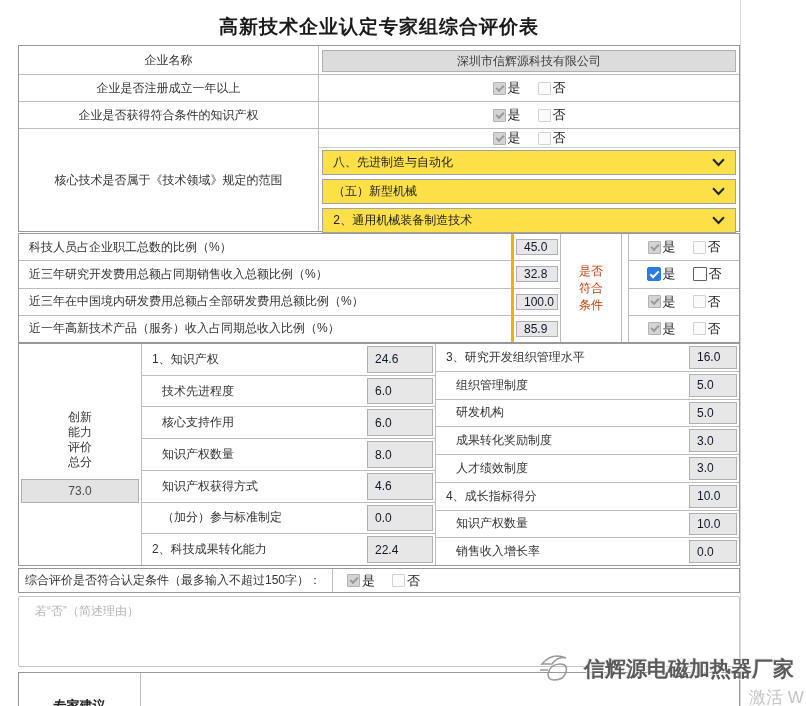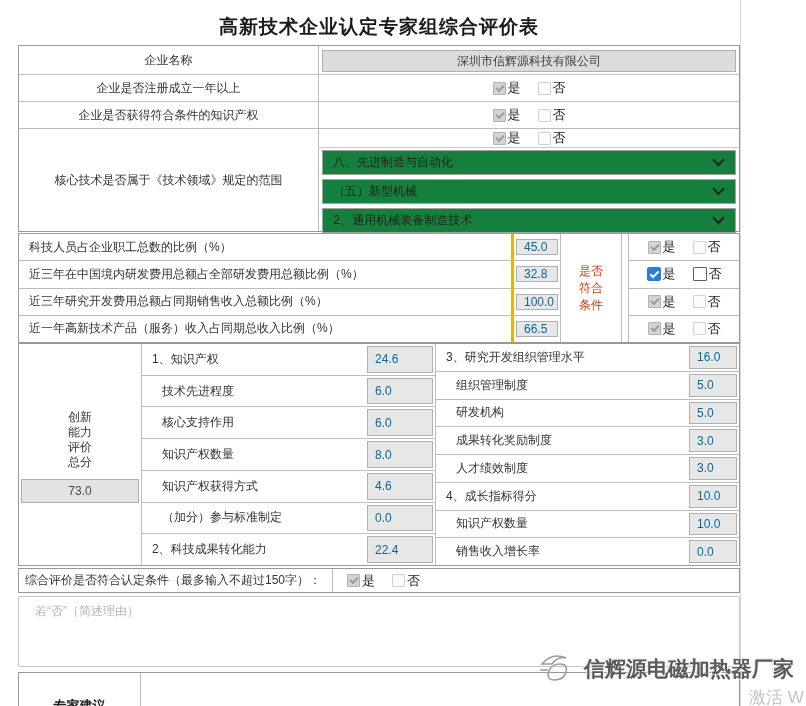--- a/index.html
+++ b/index.html
@@ -30,33 +30,33 @@
       border-left:2px solid #999;border-bottom:2px solid #999;transform:rotate(-45deg);}
   .cb.light{background:#fbfbfb;border-color:#d2d2d2;}
   .cb.c-blue{width:14px;height:14px;background:#2a7ce0;border-color:#2a7ce0;border-radius:2px;}
   .cb.c-blue::after{content:'';position:absolute;left:2px;top:3px;width:7px;height:3px;
       border-left:2px solid #fff;border-bottom:2px solid #fff;transform:rotate(-45deg);}
   .cb.dark{background:#fff;border:1px solid #5f5f5f;width:14px;height:14px;}
   .cblab{font-size:13px;color:#222;margin-left:2px;}
   .cb+ .cblab + .cb{margin-left:17px;}
   
   .subrow{display:flex;flex-direction:column;justify-content:center;box-sizing:border-box;}
-  .select{margin:2px 3px;height:23px;border:1px solid #a3a3a3;background:#15803d;display:flex;
+  .select{margin:2px 3px;height:23px;border:1px solid #a3a3a3;background:#fde047;display:flex;
           align-items:center;justify-content:space-between;padding:0 10px;font-size:12px;color:#222;}
   .chev{width:13px;height:9px;display:inline-block;}
   
   #tableB{top:233px;height:110px;display:flex;}
   #tableB .labels{width:492px;display:flex;flex-direction:column;border-right:3px solid #eab308;}
   #tableB .vals{width:46px;display:flex;flex-direction:column;border-right:1px solid #bcbcbc;}
   #tableB .cond{width:60px;display:flex;align-items:center;justify-content:center;border-right:1px solid #bcbcbc;}
   #tableB .gap{width:6px;}
   #tableB .checks{flex:1;display:flex;flex-direction:column;border-left:1px solid #bcbcbc;}
   #tableB .labels .cell,#tableB .vals .cell,#tableB .checks .cell{flex:1;}
   .valbox{margin:2px;flex:1;background:#e7e7e7;border:1px solid #b0b0b0;display:flex;
-          align-items:center;padding-left:7px;font-size:12px;color:#0369a1;box-sizing:border-box;}
+          align-items:center;padding-left:7px;font-size:12px;color:#0f172a;box-sizing:border-box;}
   .condtxt{font-size:12px;line-height:17px;text-align:left;color:#c2410c;}
   
   #tableC{top:343px;height:223px;display:flex;}
   #tableC .col1{width:122px;border-right:1px solid #bcbcbc;display:flex;flex-direction:column;align-items:center;}
   .totaltxt{margin-top:66px;font-size:12px;line-height:15px;text-align:center;color:#333;}
   .totalbox{margin-top:9px;width:118px;height:24px;background:#e3e3e3;border:1px solid #b0b0b0;
             box-sizing:border-box;display:flex;align-items:center;justify-content:center;font-size:12px;color:#4a4a4a;}
   #tableC .col2{width:293px;display:flex;flex-direction:column;border-right:1px solid #bcbcbc;}
   #tableC .col3{flex:1;display:flex;flex-direction:column;}
   .score-row{flex:1;display:flex;box-sizing:border-box;}
@@ -154,36 +154,36 @@
               </svg>
           </div>
         </div>
       </div>
     </div>
   </div>
 
   <div class="tbl" id="tableB">
     <div class="labels">
       <div class="cell c-left">科技人员占企业职工总数的比例（%）</div>
+      <div class="cell c-left bt">近三年研究开发费用总额占同期销售收入总额比例（%）</div>
       <div class="cell c-left bt">近三年在中国境内研发费用总额占全部研发费用总额比例（%）</div>
-      <div class="cell c-left bt">近三年研究开发费用总额占同期销售收入总额比例（%）</div>
       <div class="cell c-left bt">近一年高新技术产品（服务）收入占同期总收入比例（%）</div>
     </div>
     <div class="vals">
       <div class="cell">
           <div class="valbox">45.0</div>
         </div>
       <div class="cell bt">
           <div class="valbox">32.8</div>
         </div>
       <div class="cell bt">
           <div class="valbox">100.0</div>
         </div>
       <div class="cell bt">
-          <div class="valbox">66.5</div>
+          <div class="valbox">85.9</div>
         </div>
     </div>
     <div class="cond">
       <div class="condtxt">
         <div>是否</div>
         <div>符合</div>
         <div>条件</div>
       </div>
     </div>
     <div class="gap"></div>

